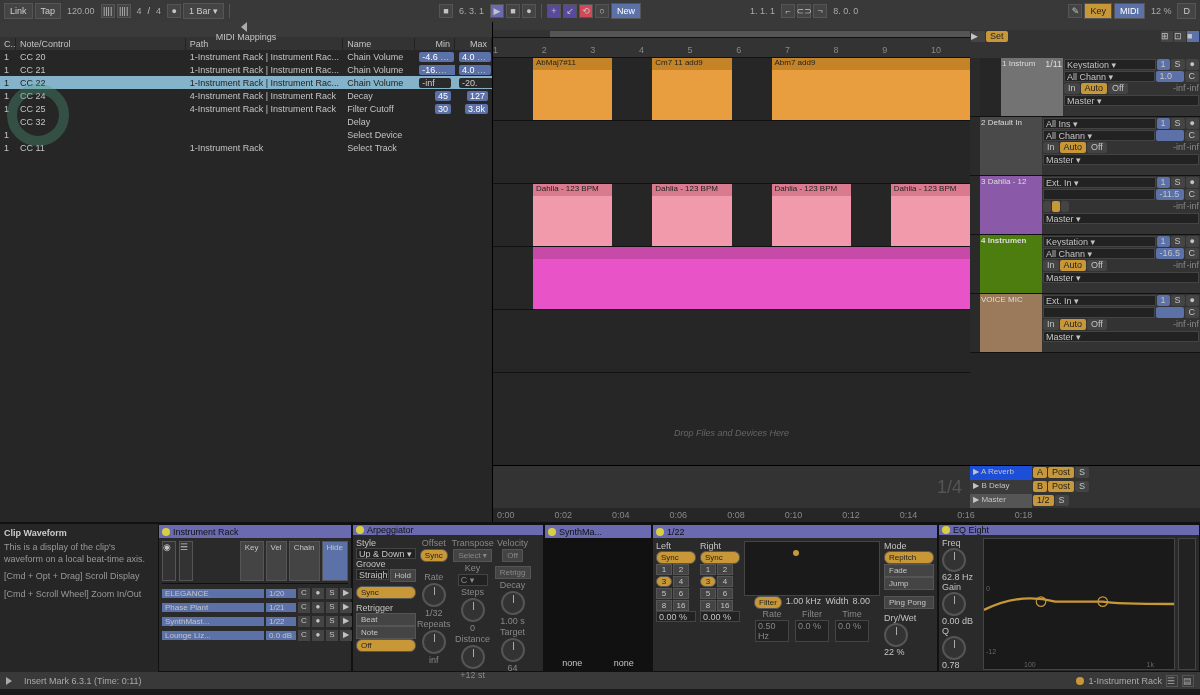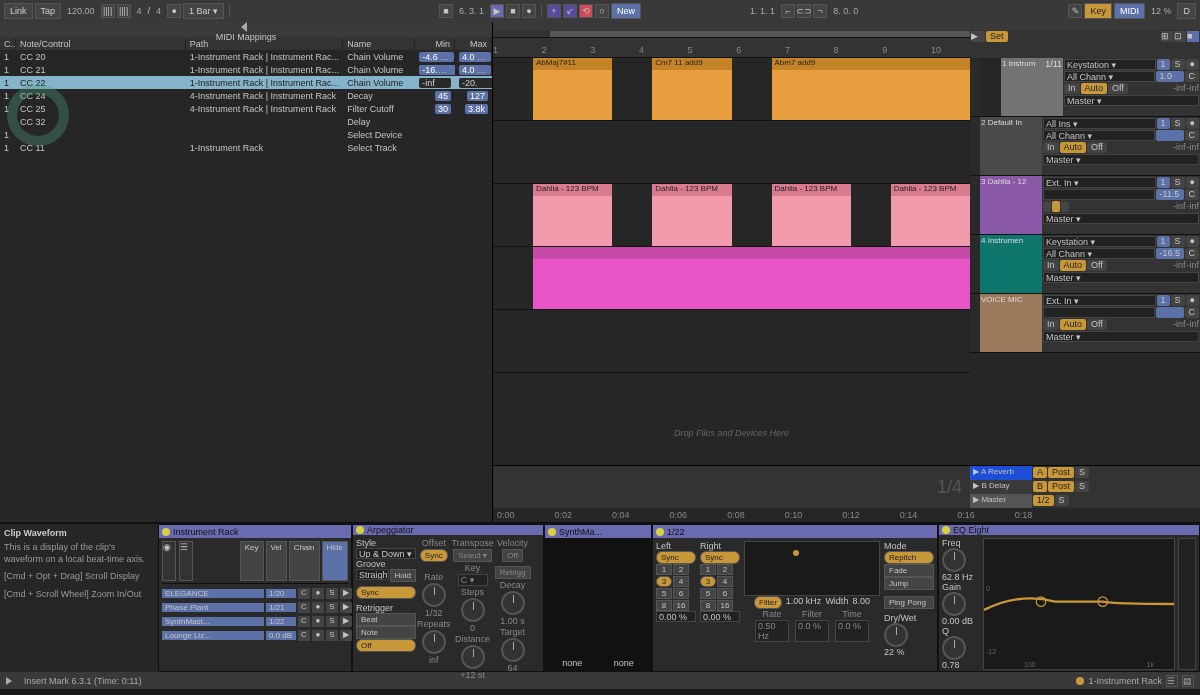--- a/index.html
+++ b/index.html
@@ -45,21 +45,21 @@
 .clip.orange .cbody { background: #e89e3e; height: calc(100% - 12px); }
 .clip.pink .chead { background: #d97a8e; color: #222; }
 .clip.pink .cbody { background: #f09aac; height: calc(100% - 12px); }
 .clip.magenta .chead { background: #c84aa8; color: #222; }
 .clip.magenta .cbody { background: #e854c8; height: calc(100% - 12px); }
 .track-meta { width: 230px; background: #262626; display: flex; flex-direction: column; }
 .meta-row { height: 63px; border-bottom: 1px solid #111; display: flex; }
 .meta-thumb { width: 62px; background: #4a4a4a; }
 .meta-thumb.blue { background: #737373; margin-left: 21px; }
 .meta-thumb.purple { background: #8a5aa8; }
-.meta-thumb.magenta { background: #0f766e; }
+.meta-thumb.magenta { background: #4d7c0f; font-weight: bold; }
 .meta-thumb.tan { background: #9a7a5a; }
 .meta-name { width: 10px; background: #2a2a2a; }
 .meta-controls { flex: 1; background: #333; padding: 1px; font-size: 8px; }
 .mc-row { display: flex; gap: 1px; margin-bottom: 1px; align-items: flex-start; }
 .mc-sel { background: #222; border: 1px solid #444; padding: 0 2px; height: 11px; flex: 1; overflow: hidden; }
 .mc-btn { padding: 0 4px; height: 11px; background: #444; border-radius: 2px; }
 .mc-btn.yel { background: #c89838; color: #222; }
 .mc-btn.blue { background: #5b71a8; }
 .drop-area { height: 120px; display: flex; align-items: center; justify-content: center; color: #666; font-style: italic; }
 .return-tracks { border-top: 1px solid #000; }

